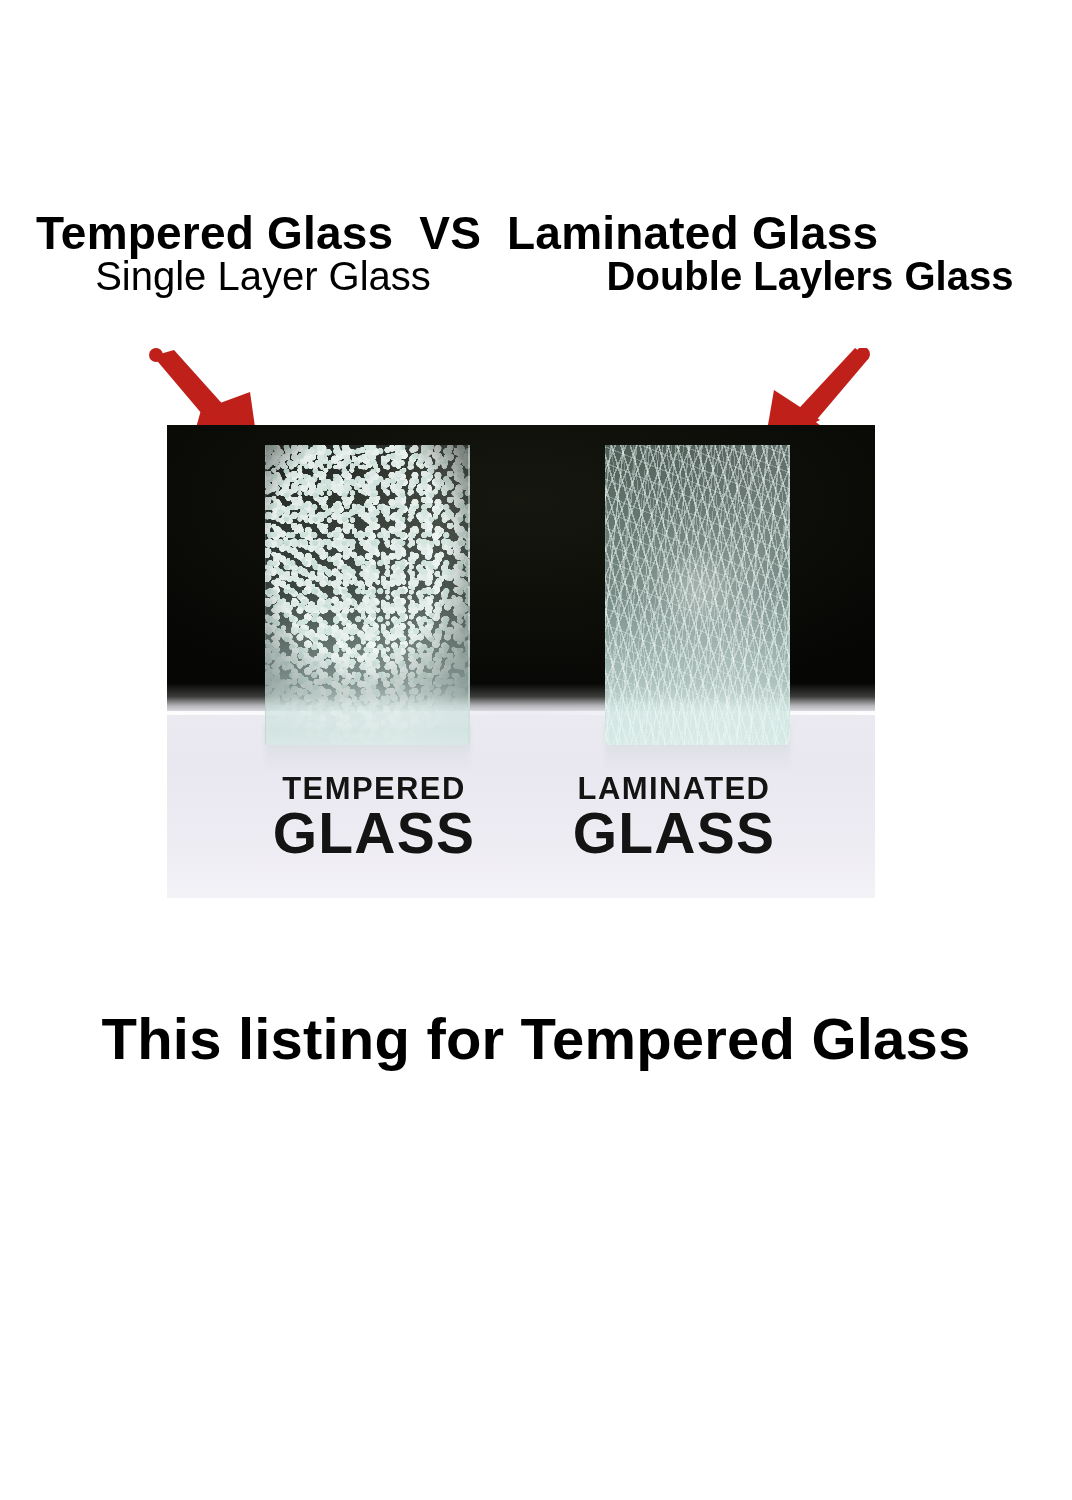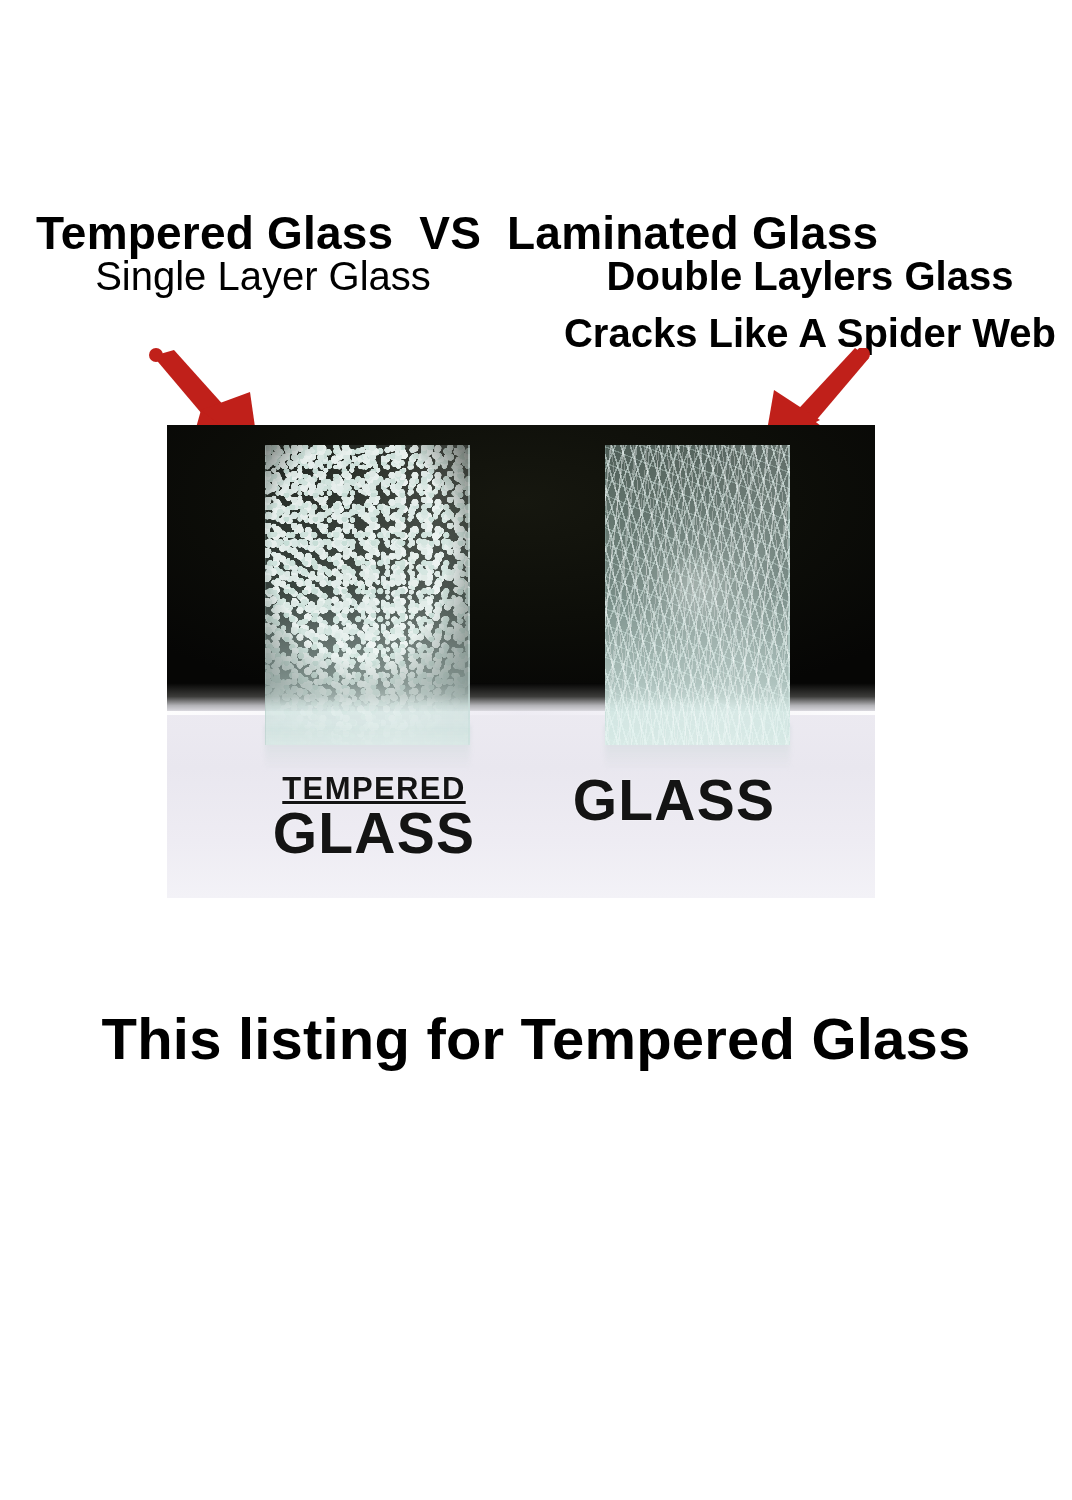--- a/index.html
+++ b/index.html
@@ -230,21 +230,20 @@
     color: #141414;
     font-family: "Liberation Sans", sans-serif;
     text-shadow: 0 0 2px rgba(255,255,255,.85);
   }
   .photo-label .lbl-top {
     display: block;
     font-size: 31px;
     font-weight: 700;
     letter-spacing: 1.4px;
     line-height: 33px;
-    text-decoration: underline;
   }
   .photo-label .lbl-bottom {
     display: block;
     font-size: 57px;
     font-weight: 700;
     letter-spacing: 1.2px;
     line-height: 57px;
     margin-top: 0;
   }
   #label-tempered  { left: 62px;  top: 347px; width: 290px; }
@@ -270,21 +269,20 @@
 <div id="headline">
   <span>Tempered Glass</span><span class="gap"></span><span>VS</span><span class="gap"></span><span>Laminated Glass</span>
 </div>
 
 <div class="caption-block" id="caption-left">
   <span class="caption-line">Single Layer Glass</span>
 </div>
 
 <div class="caption-block" id="caption-right">
   <span class="caption-line">Double Laylers Glass</span>
-  <span class="caption-line">Cracks Like A Spider Web</span>
 </div>
 
 <div class="arrow-svg" id="arrow-left-wrap">
   <svg width="150" height="128" viewBox="0 0 150 128" xmlns="http://www.w3.org/2000/svg">
     <g fill="#c0201a">
       <path d="M13 8 L34 2 L104 80 L84 92 Z"></path>
       <circle cx="16" cy="7" r="7"></circle>
       <path d="M47 112 L119 107 L61 62 Z"></path>
       <path d="M119 107 L110 44 L61 62 Z"></path>
     </g>
@@ -321,17 +319,18 @@
     <div id="laminated-web"></div>
     <div class="panel-gloss"></div>
   </div>
 
   <div class="photo-label" id="label-tempered">
     <span class="lbl-top">TEMPERED</span>
     <span class="lbl-bottom">GLASS</span>
   </div>
 
   <div class="photo-label" id="label-laminated">
+    <span class="lbl-top">LAMINATED</span>
     <span class="lbl-bottom">GLASS</span>
   </div>
 </div>
 
 <div id="footer-line">This listing for Tempered Glass</div>
 
 </body></html>

